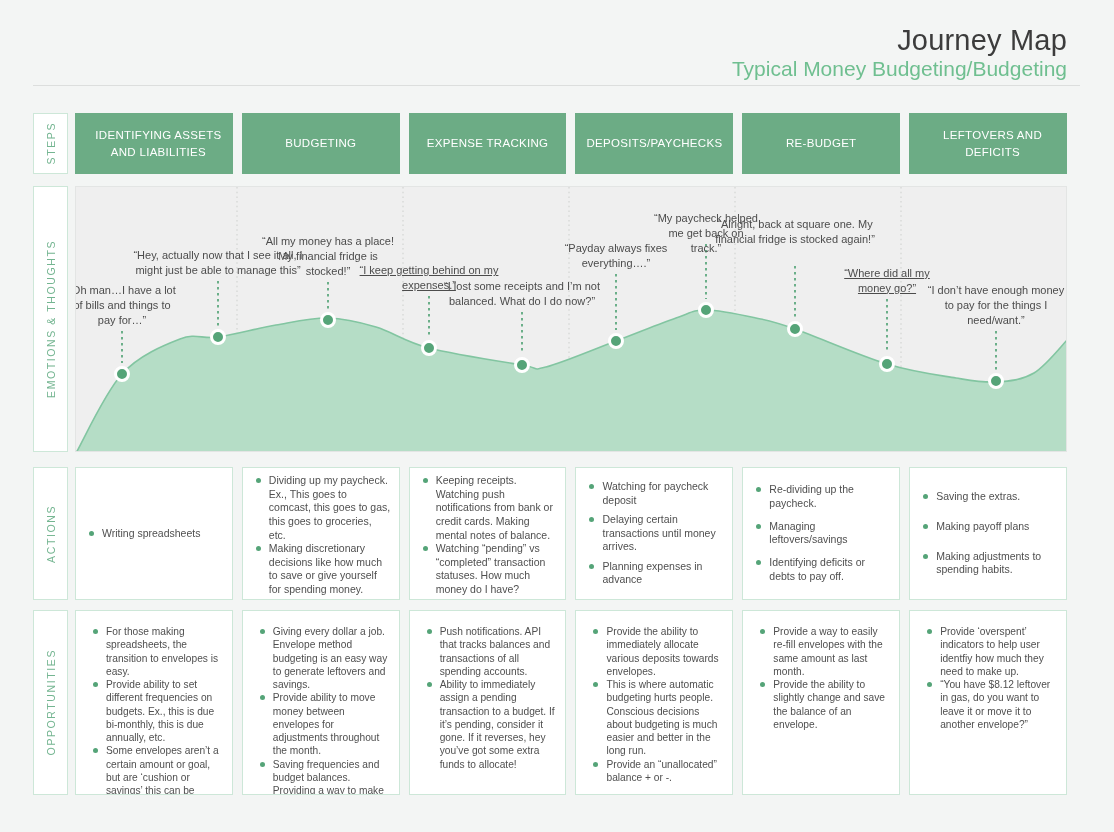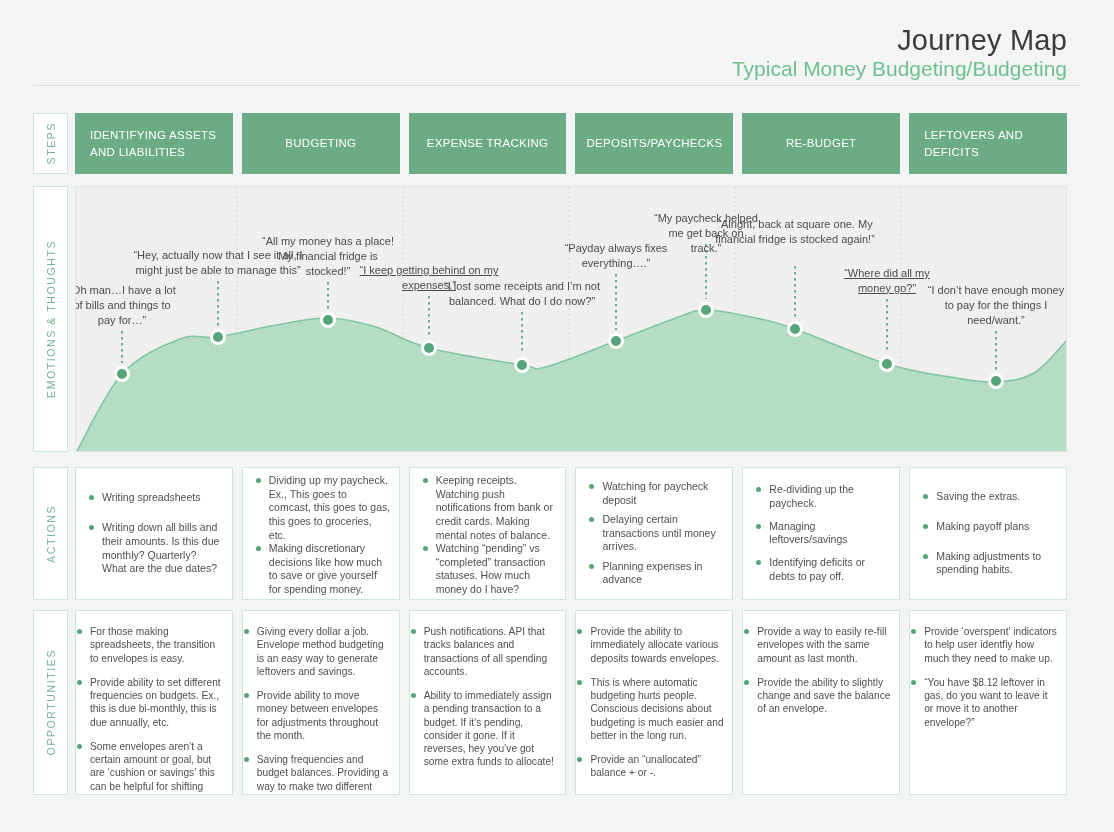--- a/index.html
+++ b/index.html
@@ -33,21 +33,21 @@
   .row-content { flex:1; display:grid; grid-template-columns:repeat(6,1fr); gap:9px; }
 
   
   .steps-row { height:61px; }
   .step {
     background:var(--accent-green,#6cac85); color:#fff;
     display:flex; align-items:center; justify-content:center; text-align:center;
     font-size:11.5px; letter-spacing:0.3px; line-height:1.4; padding:0 8px;
   }
   .step:nth-child(1), .step:nth-child(6) {
-    justify-content:flex-start; text-align:left; padding:0 6px 0 15px;
+    justify-content:flex-start; text-align:center; padding:0 6px 0 15px;
   }
 
   
   .emotions-row { height:266px; margin-top:12px; }
   .chart-area {
     flex:1; position:relative; background:var(--chart-bg,#efefef);
     border:1px solid #e3e5e4; overflow:hidden;
   }
   .chart-area svg { position:absolute; inset:0; display:block; }
   .quote {
@@ -57,21 +57,21 @@
   }
 
   
   .actions-row { height:133px; margin-top:15px; }
   .opps-row { height:185px; margin-top:10px; }
   .card {
     background:#fff; border:1px solid var(--card-border,#cde7d8);
     display:flex; flex-direction:column; overflow:hidden;
   }
   .actions-row .card { justify-content:space-evenly; padding:6px 8px 6px 13px; }
-  .opps-row .card { justify-content:flex-start; gap:11px; padding:14px 8px 10px 1px; }
+  .opps-row .card { justify-content:flex-start; padding:14px 8px 10px 17px; }
   .bullet-item { display:flex; align-items:flex-start; }
   .bullet-dot {
     width:5px; height:5px; border-radius:50%; background:var(--dot-green,#55a478);
     margin:4px 8px 0 0; flex:0 0 5px;
   }
   .bullet-text { font-size:10.2px; line-height:1.3; color:#4f4f4f; }
   .actions-row .bullet-text { font-size:10.5px; }
 </style>
 </head>
 <body>
@@ -164,24 +164,20 @@
     <div class="row actions-row">
       <div class="row-label">
         <span>ACTIONS</span>
       </div>
       <div class="row-content">
         <div class="card">
             <div class="bullet-item">
               <span class="bullet-dot"></span>
               <span class="bullet-text">Writing spreadsheets</span>
             </div>
-            <div class="bullet-item">
-              <span class="bullet-dot"></span>
-              <span class="bullet-text">Writing down all bills and their amounts. Is this due monthly? Quarterly? What are the due dates?</span>
-            </div>
           </div>
         <div class="card">
             <div class="bullet-item">
               <span class="bullet-dot"></span>
               <span class="bullet-text">Dividing up my paycheck. Ex., This goes to comcast, this goes to gas, this goes to groceries, etc.</span>
             </div>
             <div class="bullet-item">
               <span class="bullet-dot"></span>
               <span class="bullet-text">Making discretionary decisions like how much to save or give yourself for spending money.</span>
             </div>

